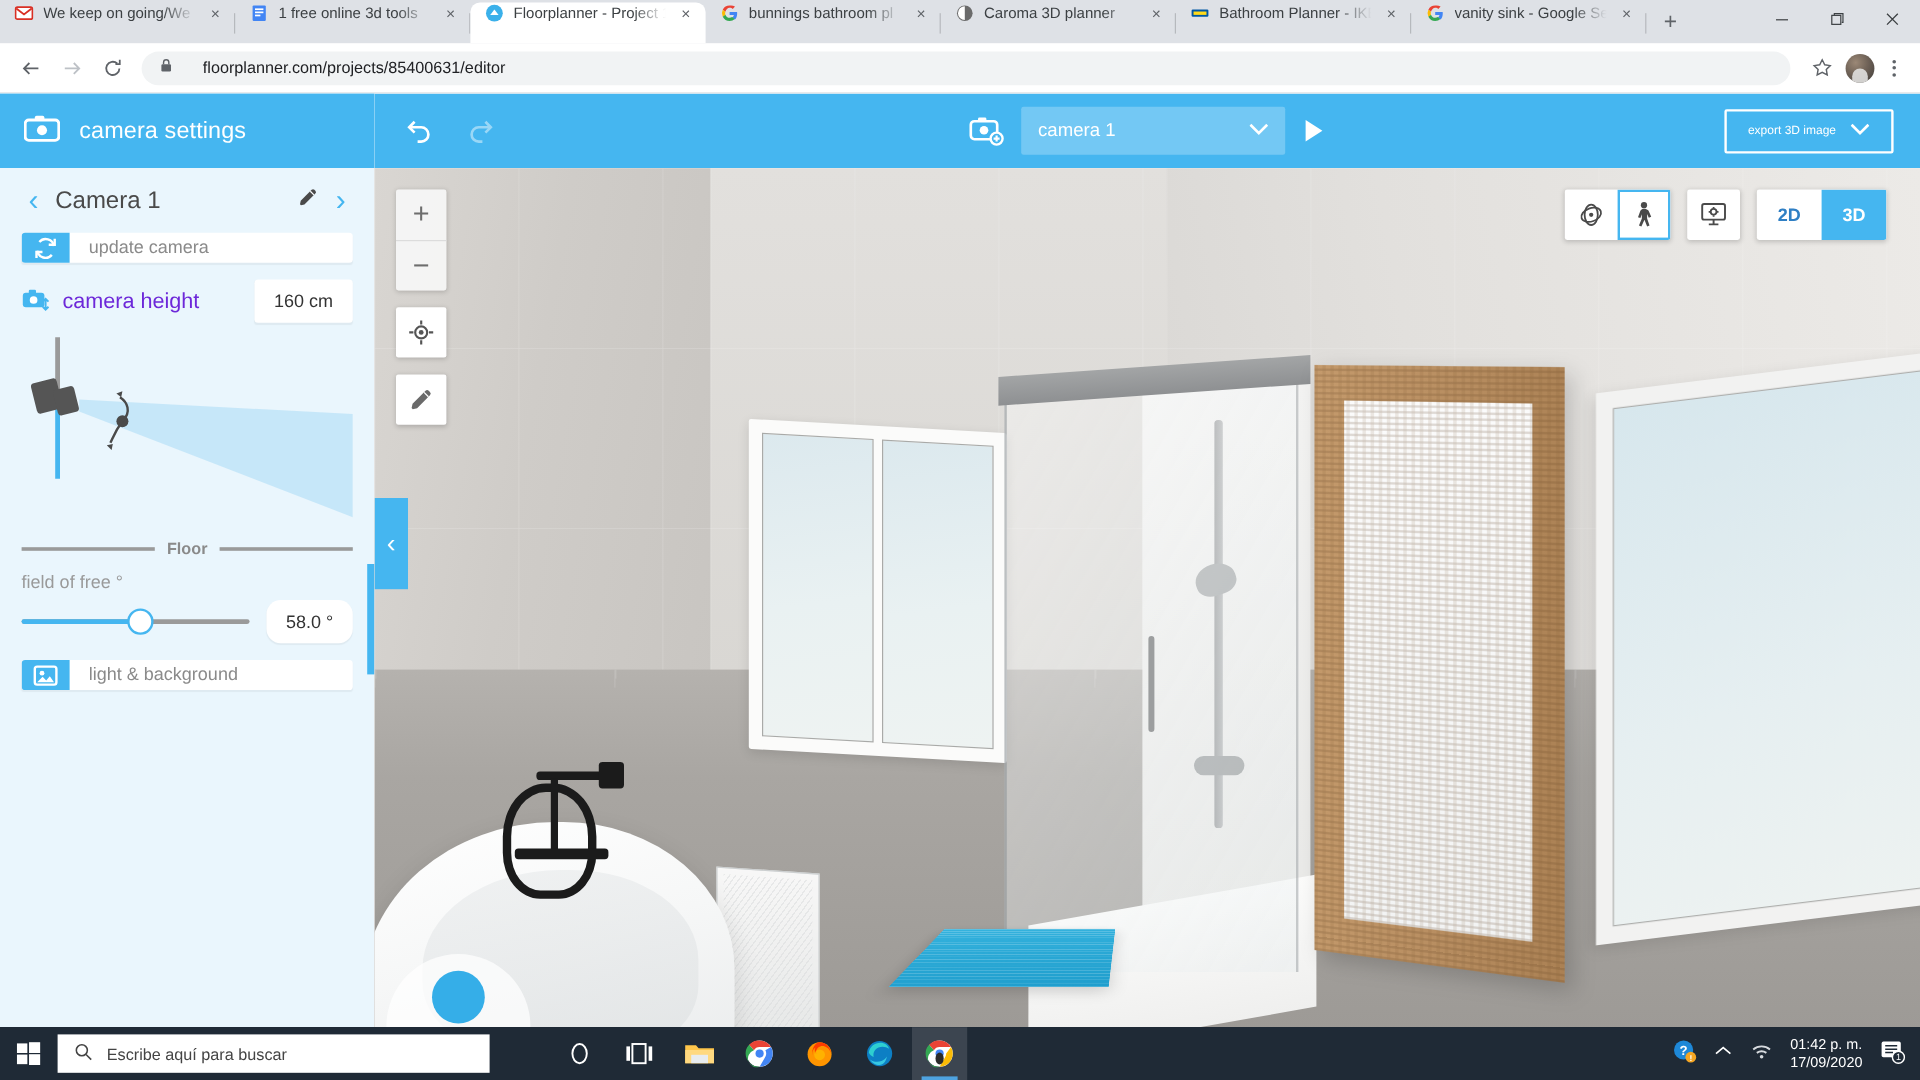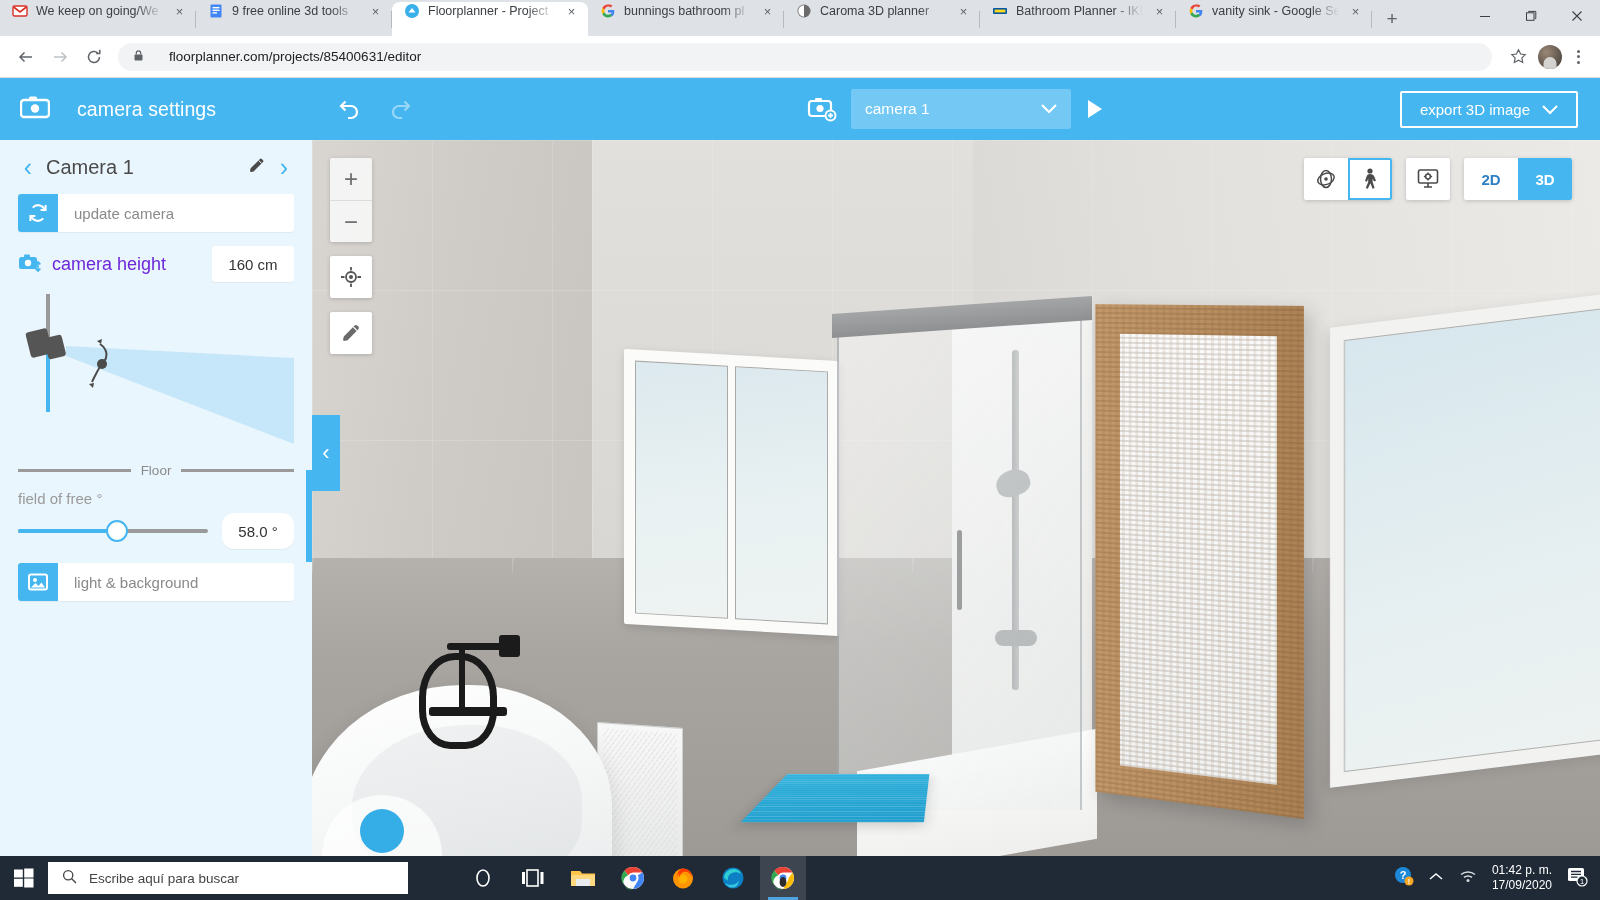--- a/index.html
+++ b/index.html
@@ -82,34 +82,34 @@
   
   .app { position:relative; width:1600px; height:780px; display:flex; background:#fff; }
 
   
   .sidebar {
     width:312px; flex:0 0 312px; height:780px; position:relative;
     background:#eaf6fd; display:flex; flex-direction:column;
   }
   .sb-header {
     height:62px; background:#45b6f0; display:flex; align-items:center;
-    gap:27px; padding:0 20px; flex:0 0 62px;
+    gap:16px; padding:0 20px; flex:0 0 62px;
   }
   .sb-header-title { color:#fff; font-size:19.5px; letter-spacing:.1px; }
 
   .sb-body { flex:1 1 auto; padding:0 18px; position:relative; }
 
   .cam-nav {
     display:flex; align-items:center; height:54px; gap:8px;
   }
   .chev { color:#45b6f0; font-size:25px; line-height:1; font-weight:400; width:20px; text-align:center; }
   .cam-name { font-size:20px; color:#4a4a4a; flex:1 1 auto; }
 
   .row-btn {
-    height:38px; display:flex; align-items:center; border-radius:3px;
+    height:25px; display:flex; align-items:center; border-radius:3px;
     overflow:hidden; background:#fff; margin-bottom:12px;
     box-shadow:0 1px 1px rgba(0,0,0,.05);
   }
   .row-btn .ic {
     width:40px; height:38px; flex:0 0 40px; background:#45b6f0;
     display:flex; align-items:center; justify-content:center;
   }
   .row-btn .lbl { padding-left:16px; font-size:15px; color:#8a8a8a; }
 
   .row-field { display:flex; align-items:center; height:40px; margin-bottom:6px; }
@@ -120,21 +120,21 @@
     display:flex; align-items:center; justify-content:center;
     font-size:15px; color:#333; box-shadow:0 1px 1px rgba(0,0,0,.05);
   }
 
   .cam-diagram { position:relative; height:180px; margin-top:10px; }
   .floor-line {
     position:absolute; left:0; right:0; bottom:-4px; display:flex;
     align-items:center; gap:10px;
   }
   .floor-line .ln { flex:1 1 auto; height:3px; background:#9a9a9a; }
-  .floor-line .lbl3 { font-size:13.5px; color:#8a8a8a; }
+  .floor-line .lbl3 { font-size:13.5px; color:#8a8a8a;font-weight:bold; }
 
   .fov-label { font-size:15px; color:#9a9a9a; margin:16px 0 6px; }
   .fov-row { display:flex; align-items:center; gap:14px; margin-bottom:14px; }
   .slider { position:relative; flex:1 1 auto; height:26px; }
   .slider .track { position:absolute; top:11px; left:0; right:0; height:4px; background:#9a9a9a; border-radius:2px; }
   .slider .fill  { position:absolute; top:11px; left:0; width:52%; height:4px; background:#45b6f0; border-radius:2px; }
   .slider .knob  {
     position:absolute; top:2px; left:52%; margin-left:-11px; width:22px; height:22px;
     border-radius:50%; background:#fff; border:2px solid #45b6f0;
   }
@@ -155,21 +155,21 @@
     position:absolute; left:50%; transform:translateX(-50%);
     display:flex; align-items:center; gap:14px;
   }
   .cam-select {
     width:220px; height:40px; background:rgba(255,255,255,.25); border-radius:2px;
     display:flex; align-items:center; justify-content:space-between;
     padding:0 14px; color:#fff; font-size:15.5px;
   }
   .export-btn {
     position:absolute; right:22px; top:13px; height:37px; padding:0 18px;
-    border:2px solid #fff; border-radius:2px; color:#fff; font-size:15px;
+    border:2px solid #fff; border-radius:2px; color:#fff; font-size:10px;
     display:flex; align-items:center; gap:12px;
   }
 
   .scene { position:absolute; left:0; top:62px; right:0; bottom:0; overflow:hidden; background:#cfcbc6; }
 
   
   .s-wall-left{position:absolute;left:0;top:0;width:290px;height:100%;
     background:linear-gradient(100deg,#d9d6d2 0%,#cfccc8 40%,#c6c3bf 100%);}
   .s-wall-back{position:absolute;left:280px;top:0;width:400px;height:560px;
     background:linear-gradient(180deg,#e2e0dd 0%,#d6d4d0 100%);}
@@ -311,21 +311,21 @@
 
     <div class="tab">
       <span class="tab-favicon">
         <svg width="16" height="16" viewBox="0 0 16 16">
             <rect x="2.5" y="1.5" width="11" height="13" rx="1" fill="#4285f4"></rect>
             <rect x="4.5" y="4" width="7" height="1.4" fill="#fff"></rect>
             <rect x="4.5" y="6.6" width="7" height="1.4" fill="#fff"></rect>
             <rect x="4.5" y="9.2" width="4.5" height="1.4" fill="#fff"></rect>
           </svg>
       </span>
-      <span class="tab-title">9 free online 3d tools</span>
+      <span class="tab-title">1 free online 3d tools</span>
       <span class="tab-close">×</span>
     </div>
 
     <div class="tab active">
       <span class="tab-favicon">
         <svg width="16" height="16" viewBox="0 0 16 16">
             <circle cx="8" cy="8" r="7" fill="#3ab0ea"></circle>
             <path d="M4.5 9.5 8 5l3.5 4.5z" fill="#fff"></path>
           </svg>
       </span>

